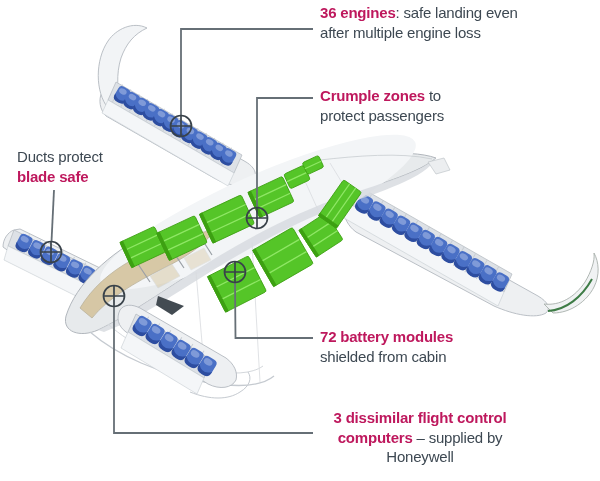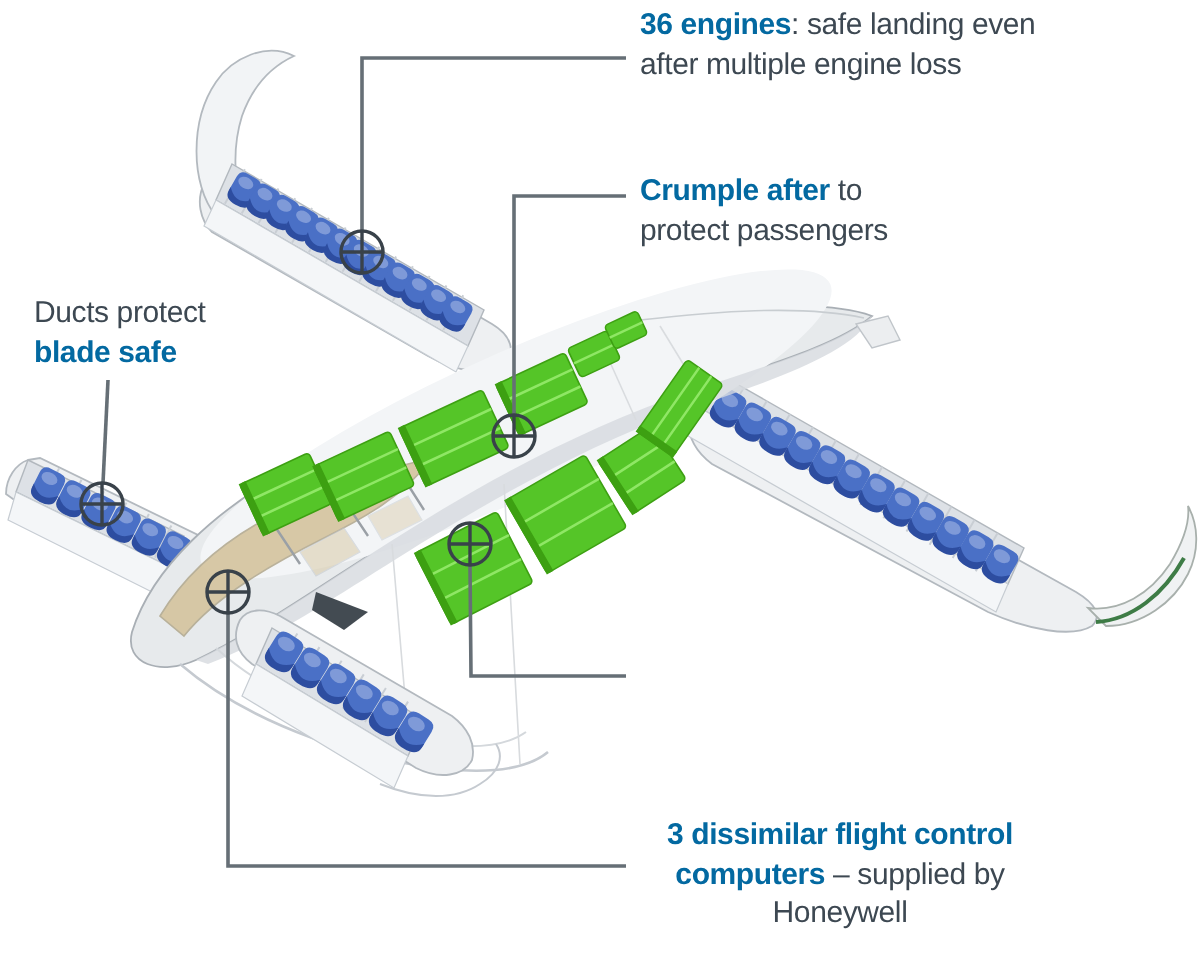--- a/index.html
+++ b/index.html
@@ -5,21 +5,21 @@
   html,body{margin:0;padding:0;background:#ffffff;}
   #stage{
     position:relative;width:600px;height:481px;background:#ffffff;overflow:hidden;
     font-family:"Liberation Sans", sans-serif;
   }
   #aircraft-svg{position:absolute;left:0;top:0;}
   .lbl{
     position:absolute;color:#3d4852;font-size:15px;line-height:19.5px;
     letter-spacing:-0.2px;
   }
-  .lbl .b{font-weight:700;color:#0369a1;}
+  .lbl .b{font-weight:700;color:#be185d;}
   .lbl .rg{font-weight:400;}
 </style>
 </head>
 <body>
 
 <div id="stage">
 
   <svg id="aircraft-svg" width="600" height="481" viewBox="0 0 600 481">
     <defs>
       <g id="eng">
@@ -211,25 +211,28 @@
           <path d="M -10.5 0 L 10.5 0 M 0 -10.5 L 0 10.5"></path>
       </g>
     </g>
   </svg>
 
   <div class="lbl" style="left:320px;top:3px;width:200px;">
     <span class="b">36 engines</span><span class="rg">: safe landing even after multiple engine loss</span>
   </div>
 
   <div class="lbl" style="left:320px;top:86px;width:152px;">
-    <span class="b">Crumple after</span><span class="rg"> to protect passengers</span>
+    <span class="b">Crumple zones</span><span class="rg"> to protect passengers</span>
   </div>
 
   <div class="lbl" style="left:17px;top:147px;width:108px;">
     <span class="rg">Ducts protect </span><span class="b">blade safe</span>
   </div>
 
+  <div class="lbl" style="left:320px;top:327px;width:162px;">
+    <span class="b">72 battery modules</span><span class="rg"> shielded from cabin</span>
+  </div>
 
   <div class="lbl" style="left:320px;top:408px;width:200px;text-align:center;">
     <span class="b">3 dissimilar flight control computers</span><span class="rg"> – supplied by Honeywell</span>
   </div>
 
 </div>
 
 </body></html>

